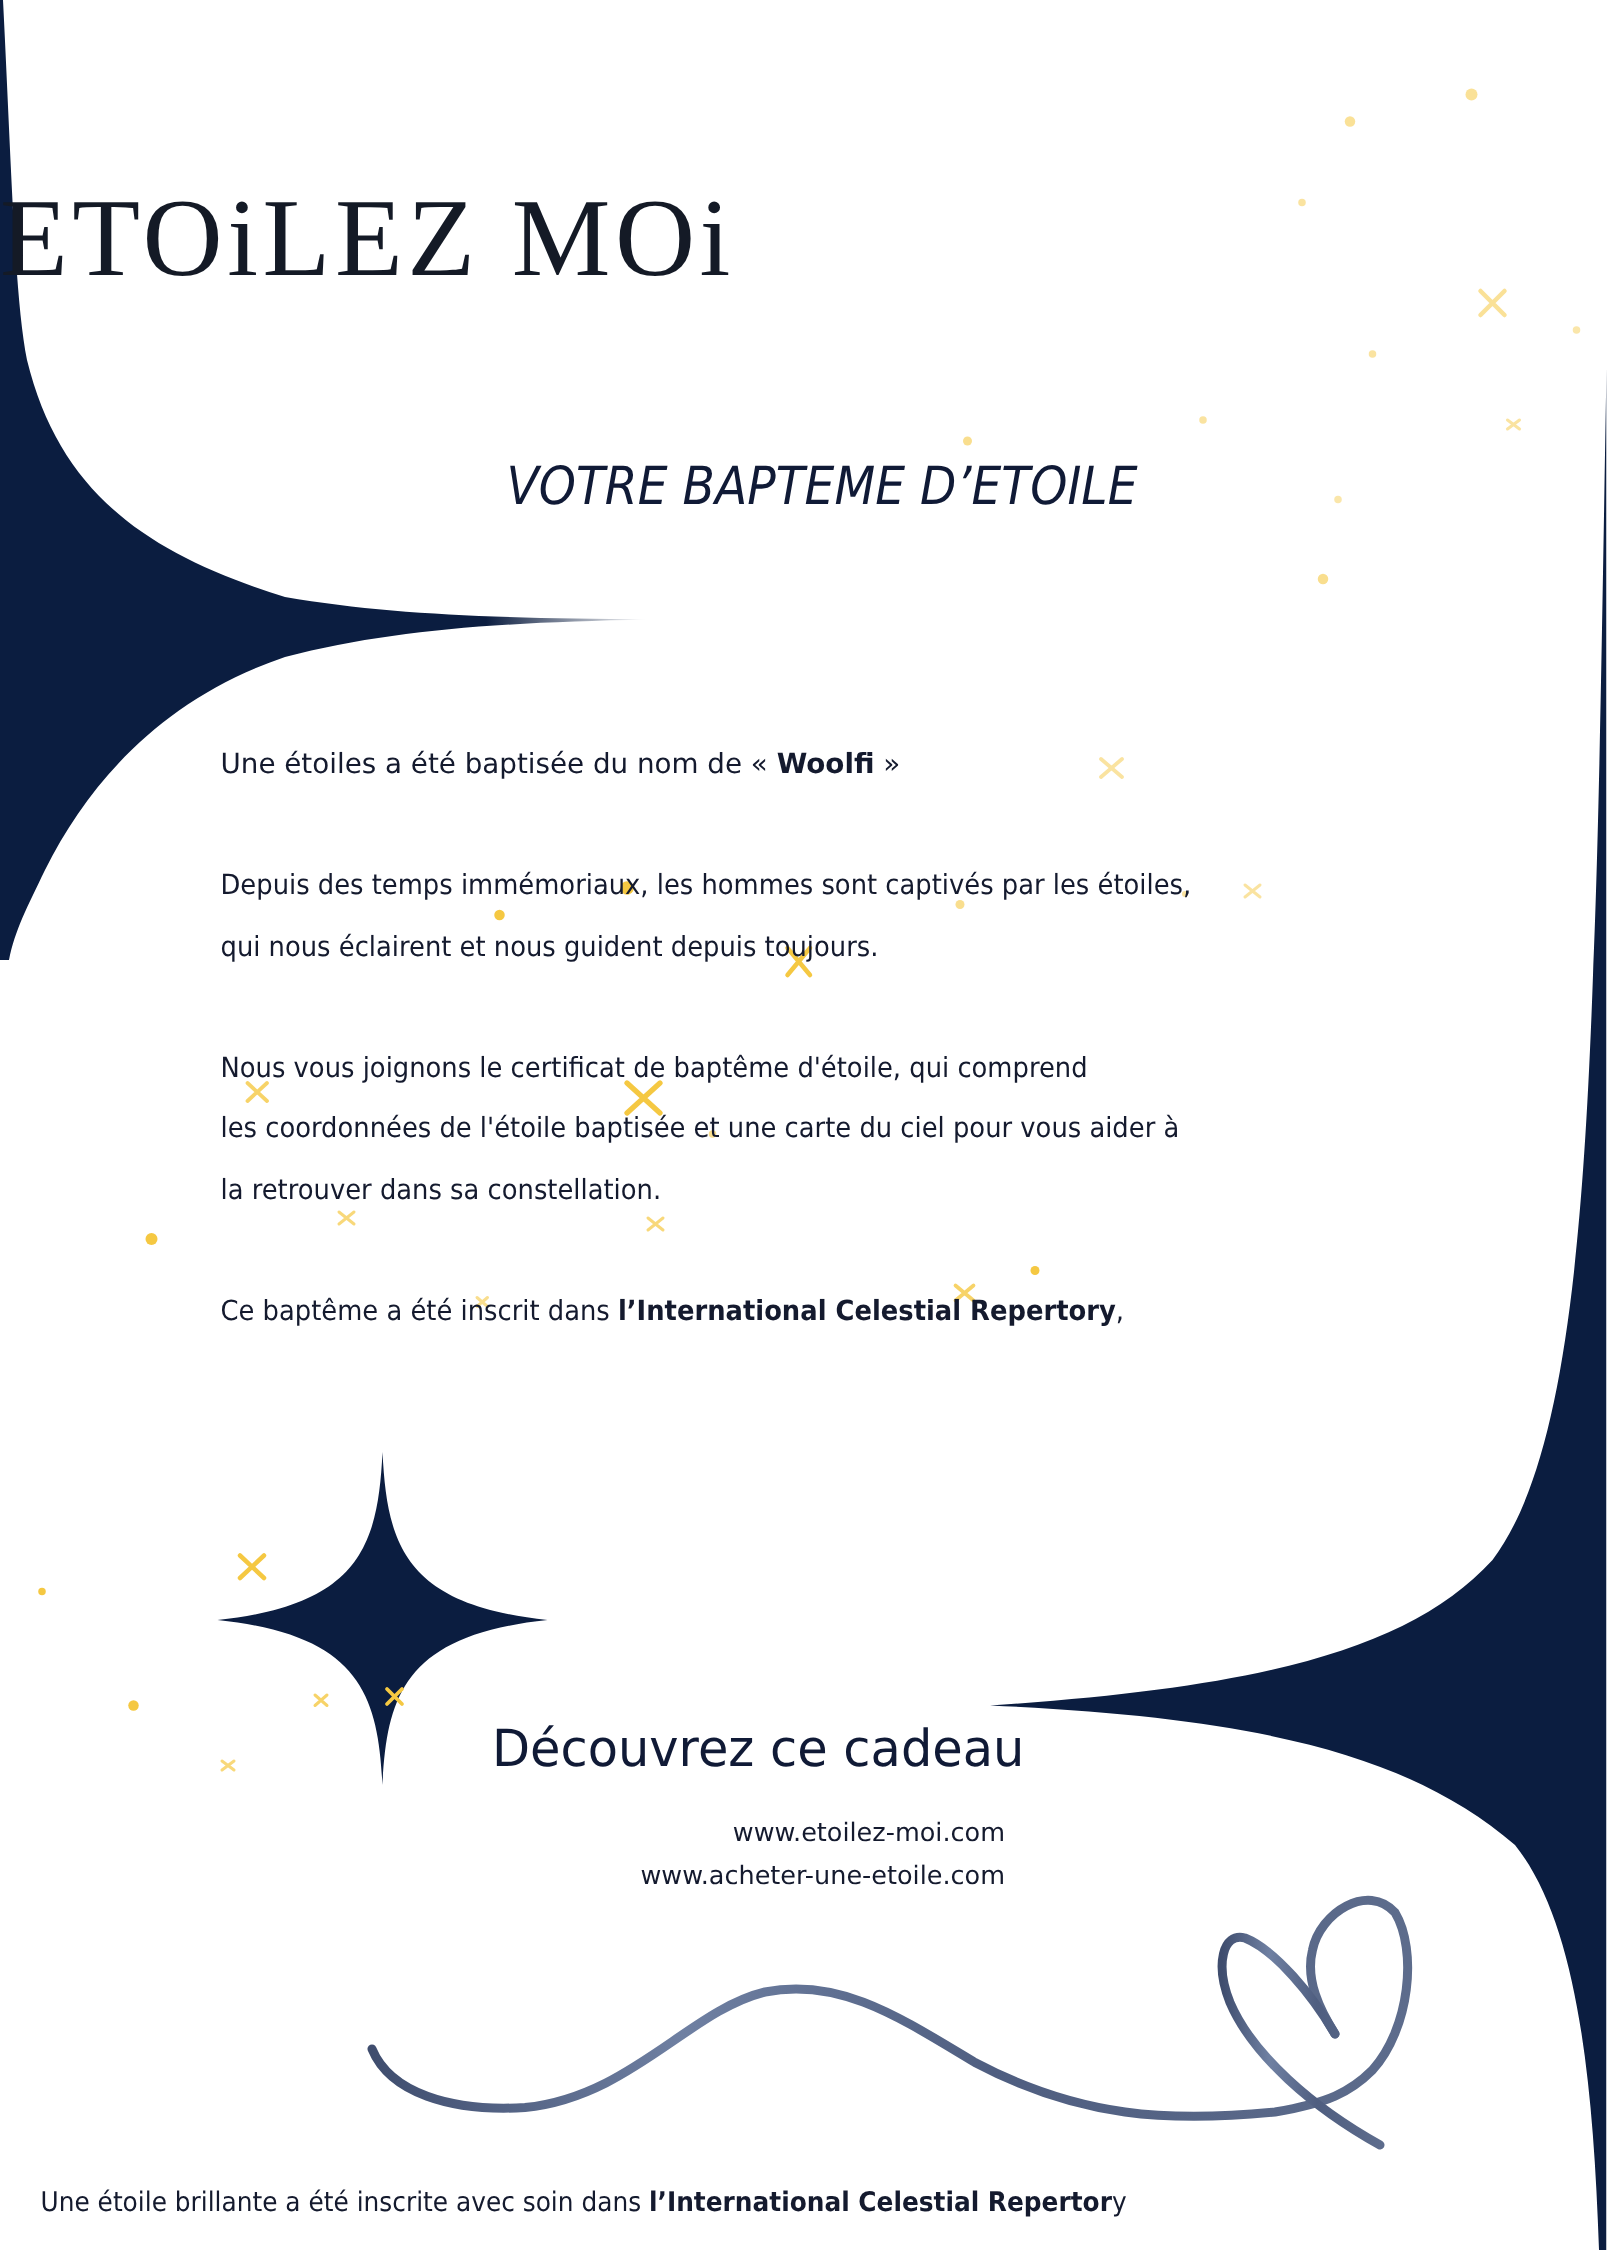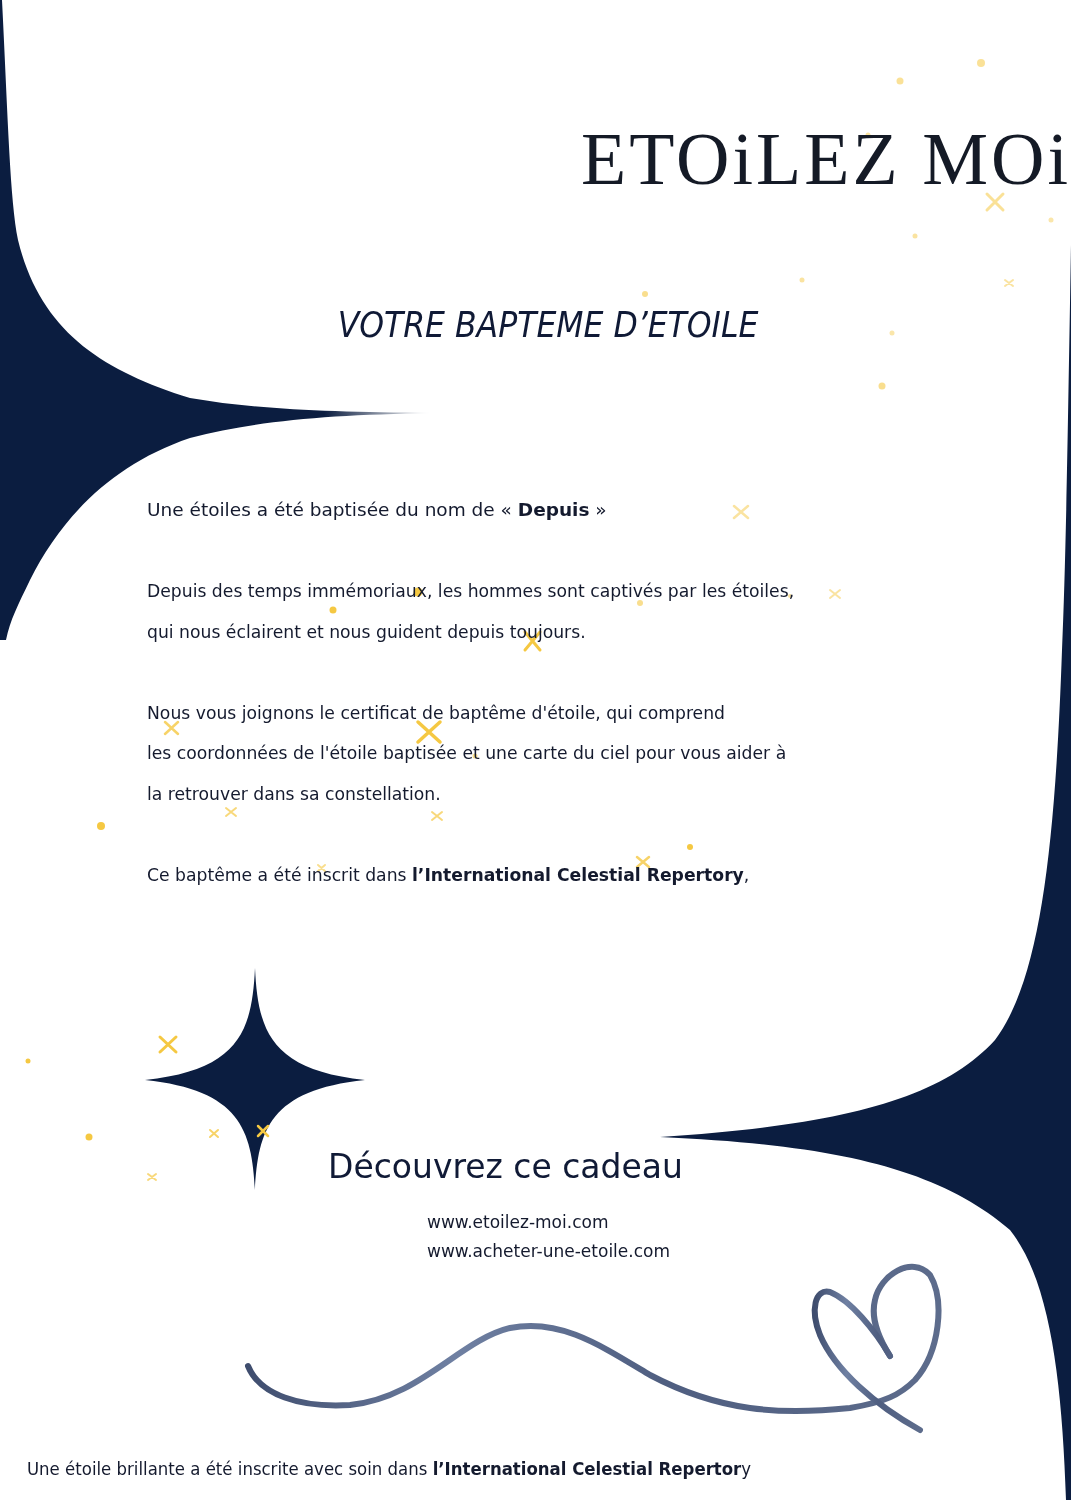--- a/index.html
+++ b/index.html
@@ -1,36 +1,36 @@
 <!DOCTYPE html>
 <html><head>
 <meta charset="utf-8">
 <style>
   html, body { margin: 0; padding: 0; background: #ffffff; }
   body { width: 1071px; height: 1500px; position: relative; overflow: hidden;
          font-family: "DejaVu Sans", sans-serif; color: #141a2e; }
   .layer { position: absolute; left: 0; top: 0; width: 1071px; height: 1500px; }
-  .logo { position: absolute; left: 0; width: 1071px; top: 122px; text-align: right;
+  .logo { position: absolute; left: 0; width: 1071px; top: 122px; text-align: left;
           font-family: "Liberation Serif", "DejaVu Serif", serif; font-size: 74px;
           letter-spacing: 3px; color: #141a26; line-height: 1; }
   .subtitle { position: absolute; left: 0; width: 1096px; top: 305px; text-align: center;
               font-family: "DejaVu Sans", sans-serif; font-style: italic; font-weight: normal;
               font-size: 35px; color: #101a36; letter-spacing: 0px; transform: scaleX(0.9); }
   .body-text { position: absolute; left: 147px; top: 490px; width: 760px;
                font-family: "DejaVu Sans", sans-serif; font-size: 18.5px; line-height: 40.5px;
                color: #141a2e; }
   .body-text p { margin: 0 0 40.5px 0; }
   .body-text p.cond { transform-origin: left; transform: scaleX(0.93); white-space: nowrap; }
   .body-text .line { display: block; white-space: nowrap; }
   .bold { font-weight: bold; }
   .discover { position: absolute; left: 328px; top: 1146px; font-family: "DejaVu Sans", sans-serif;
               font-size: 34px; color: #101a36; transform-origin: left; transform: scaleX(0.97); }
   .links { position: absolute; left: 427px; top: 1208px; font-family: "DejaVu Sans", sans-serif;
            font-size: 17px; line-height: 29px; color: #141a2e; }
-  .links a { color: inherit; text-decoration: none; display: block; }
+  .links a { color: inherit; text-decoration: none; display: block; text-align: right; }
   .footer { position: absolute; left: 27px; top: 1458px; font-family: "DejaVu Sans", sans-serif;
             font-size: 18px; color: #141a2e; white-space: nowrap; transform-origin: left; transform: scaleX(0.92); }
 </style>
 </head>
 <body>
 
 <svg class="layer" viewBox="0 0 1071 1500" xmlns="http://www.w3.org/2000/svg">
   <defs>
     <linearGradient id="ribbonGrad" x1="0" y1="0" x2="1" y2="0">
       <stop offset="0" stop-color="#3f4d6e"></stop>
@@ -122,21 +122,21 @@
     <path d="M148,1174 L156,1180 M156,1174 L148,1180" stroke-width="2" stroke-opacity="0.7"></path>
   </g>
 </svg>
 
 <div class="logo">ETOiLEZ MOi</div>
 
 <div class="subtitle">VOTRE BAPTEME D’ETOILE</div>
 
 <div class="body-text">
   <p>
-    <span class="line"><span>Une étoiles a été baptisée du nom de « </span><span class="bold">Depuis</span><span> »</span></span>
+    <span class="line"><span>Une étoiles a été baptisée du nom de « </span><span class="bold">Woolfi</span><span> »</span></span>
   </p>
   <p class="cond">
     <span class="line">Depuis des temps immémoriaux, les hommes sont captivés par les étoiles,</span>
     <span class="line">qui nous éclairent et nous guident depuis toujours.</span>
   </p>
   <p class="cond">
     <span class="line">Nous vous joignons le certificat de baptême d'étoile, qui comprend</span>
     <span class="line">les coordonnées de l'étoile baptisée et une carte du ciel pour vous aider à</span>
     <span class="line">la retrouver dans sa constellation.</span>
   </p>

